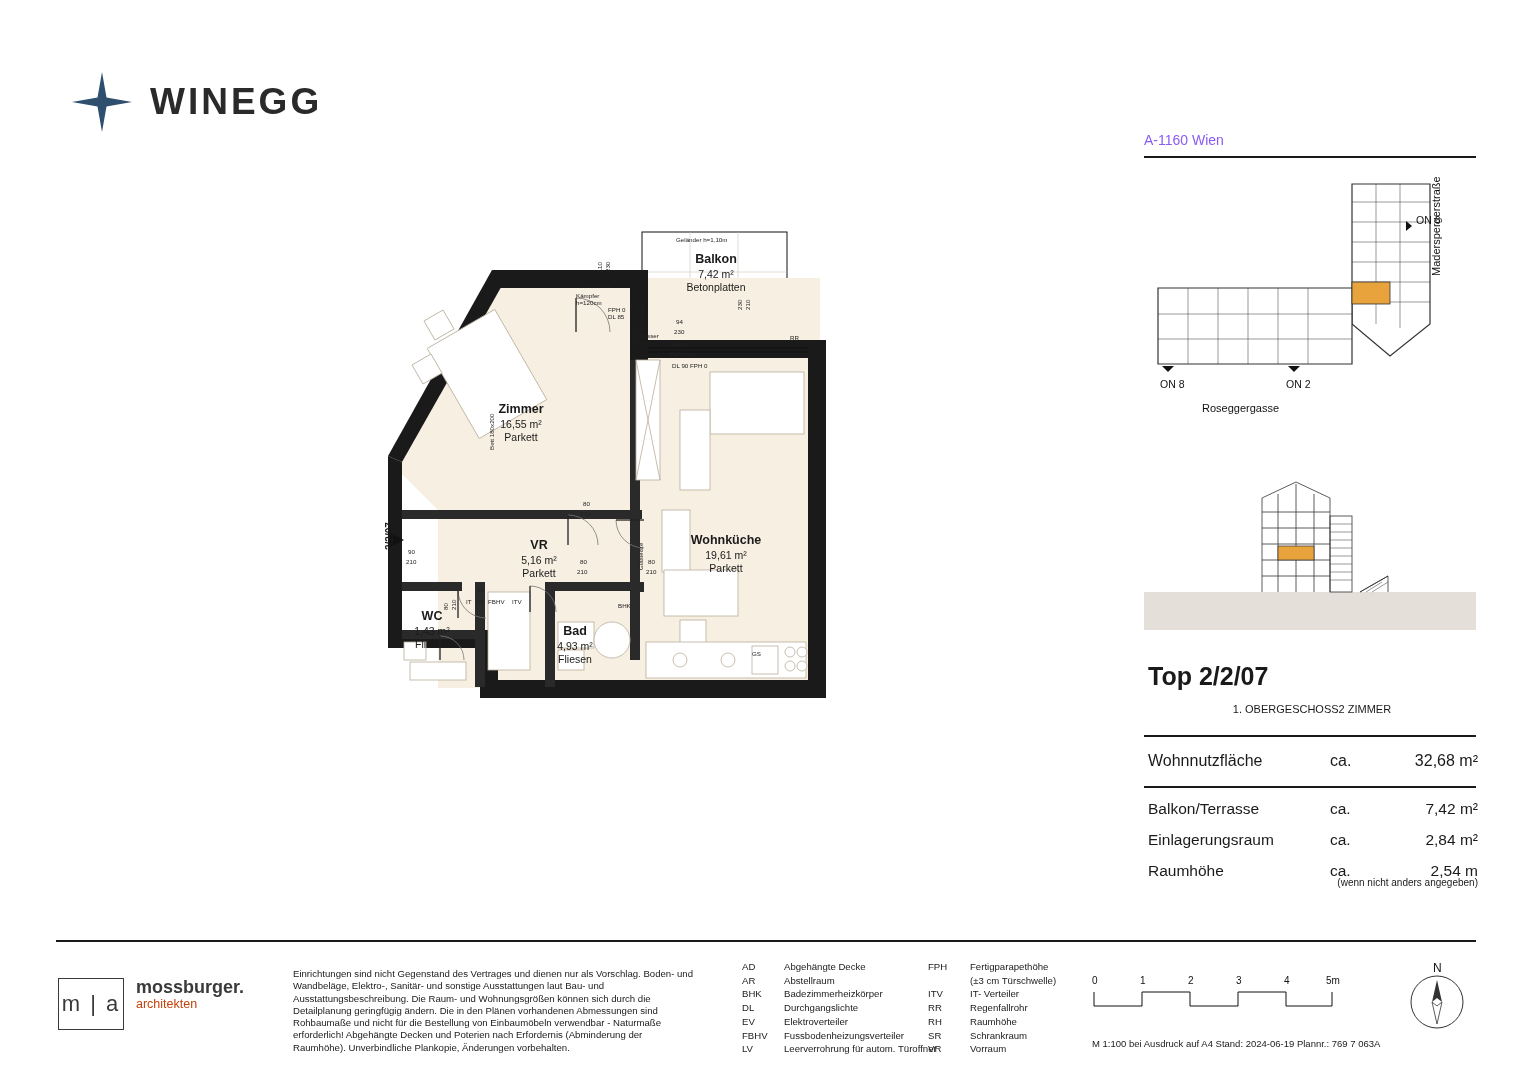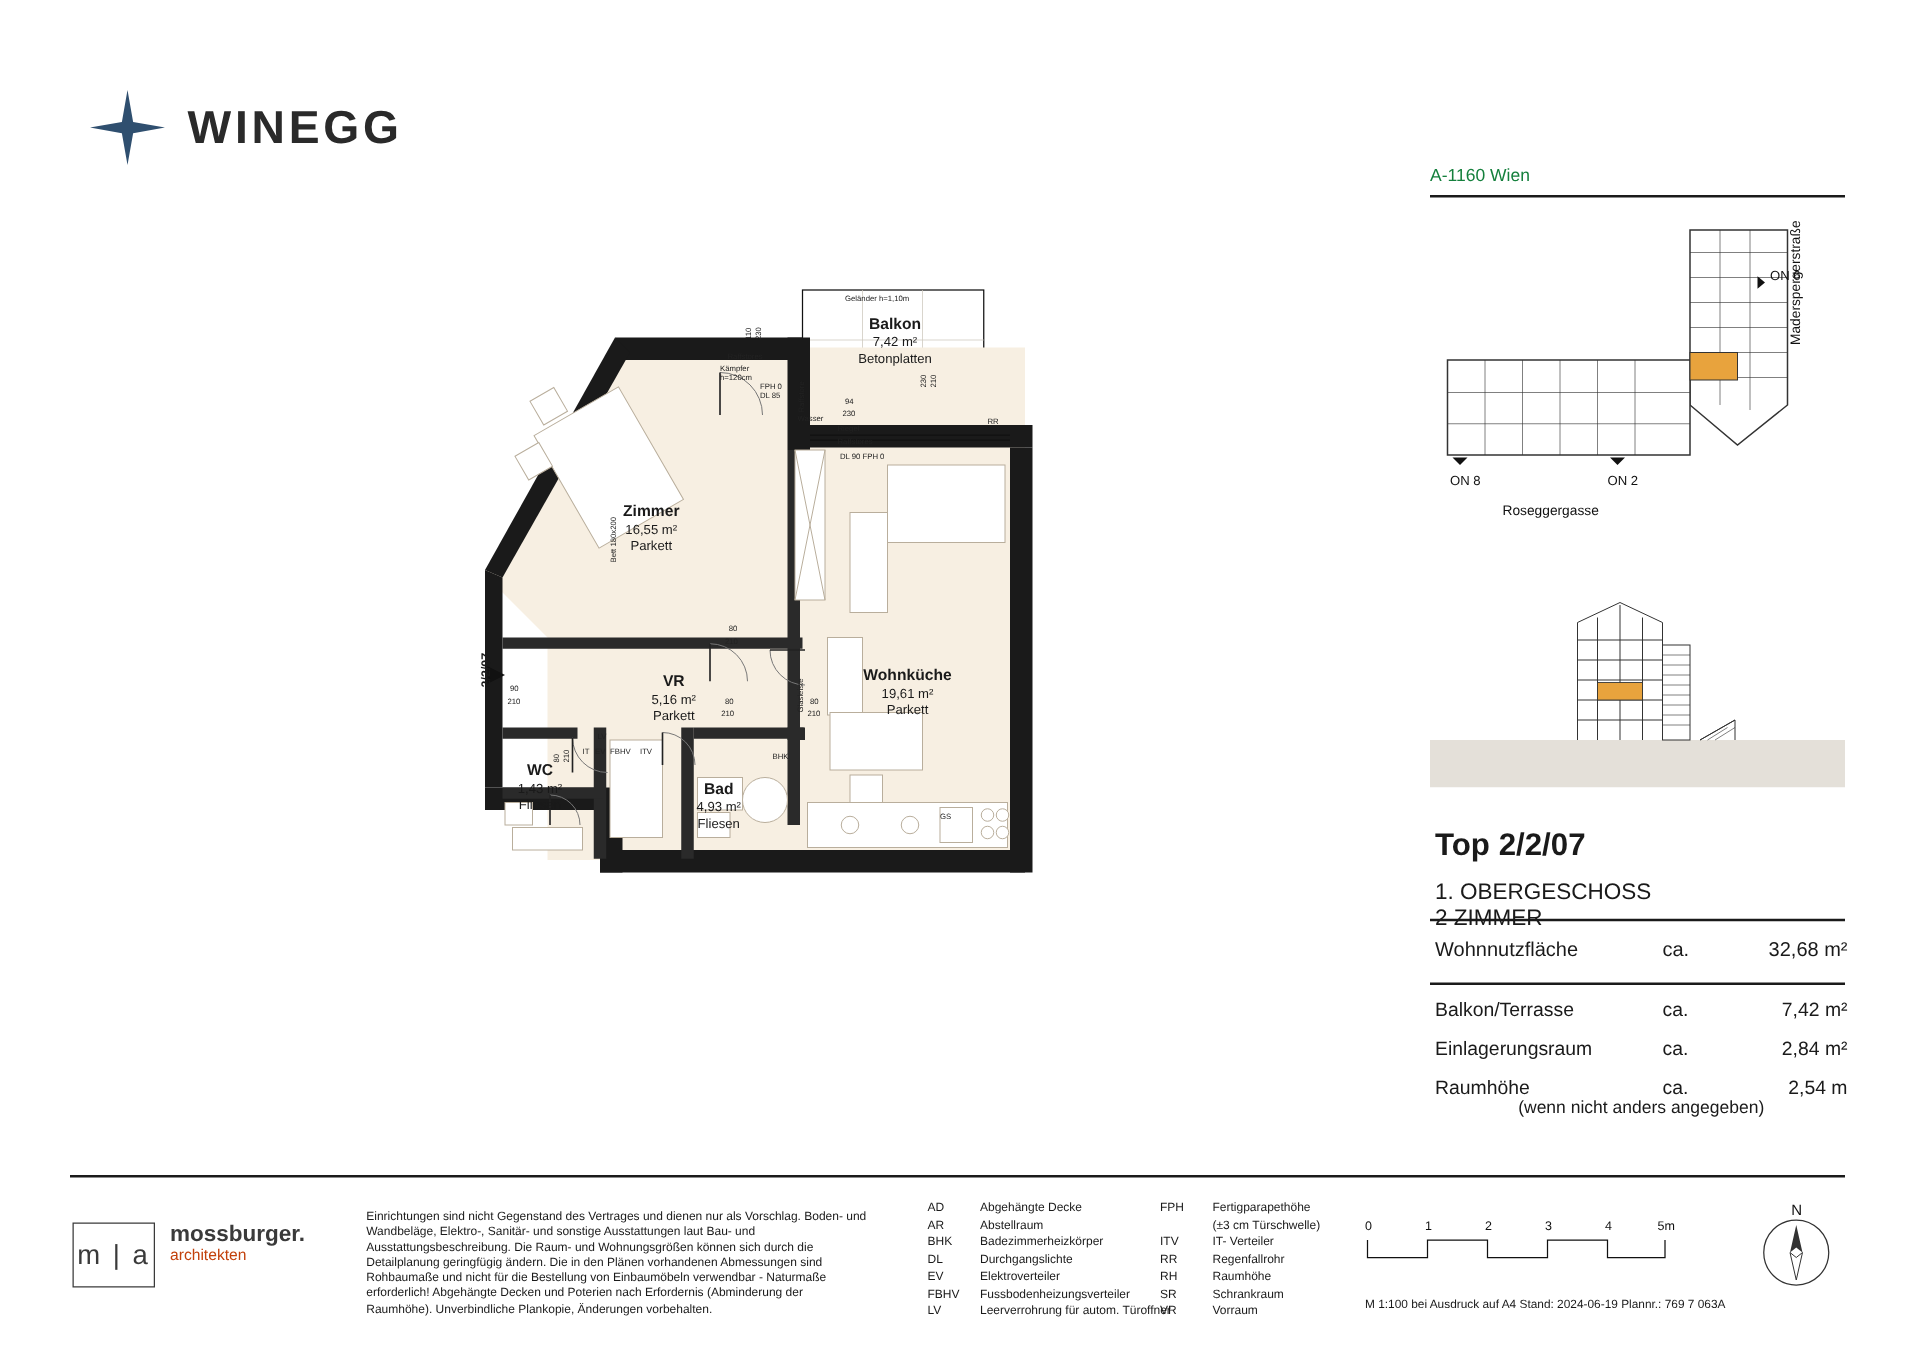--- a/index.html
+++ b/index.html
@@ -47,21 +47,21 @@
     font-size: 26px;
     font-weight: bold;
     letter-spacing: 0.5px;
     color: #1a1a1a;
   }
   .project-sub {
     position: absolute;
     left: 1144px;
     top: 132px;
     font-size: 14px;
-    color: #15803d;
+    color: #8b5cf6;
   }
   .rule-top {
     position: absolute;
     left: 1144px;
     top: 156px;
     width: 332px;
     height: 2px;
     background: #1a1a1a;
   }
 
@@ -86,24 +86,23 @@
     left: 1148px;
     top: 662px;
     font-size: 25px;
     font-weight: bold;
   }
   .floor-row {
     position: absolute;
     left: 1148px;
     top: 703px;
     width: 328px;
-    font-size: 18px;
+    font-size: 11px;
     display: flex;
     justify-content: center;
-    flex-direction: column;
   }
   .rule-2 {
     position: absolute;
     left: 1144px;
     top: 735px;
     width: 332px;
     height: 1.5px;
     background: #1a1a1a;
   }
   .rule-3 {
@@ -139,24 +138,24 @@
     align-items: baseline;
     margin-bottom: 13px;
   }
   .area-row .lbl { flex: 1; }
   .area-row .ca { width: 56px; text-align: left; }
   .area-row .val { width: 92px; text-align: right; }
   .note-small {
     position: absolute;
     right: 0;
     top: 77px;
-    font-size: 14px;
+    font-size: 10px;
     color: #1a1a1a;
     width: 330px;
-    text-align: center;
+    text-align: right;
   }
 
   
   .footer-rule {
     position: absolute;
     left: 56px;
     top: 940px;
     width: 1420px;
     height: 1.5px;
     background: #1a1a1a;

